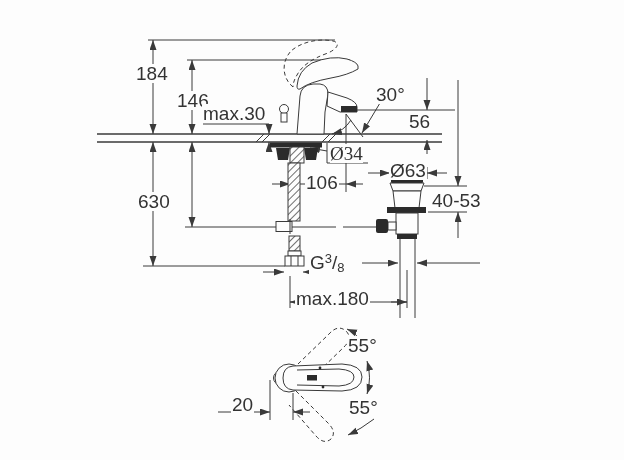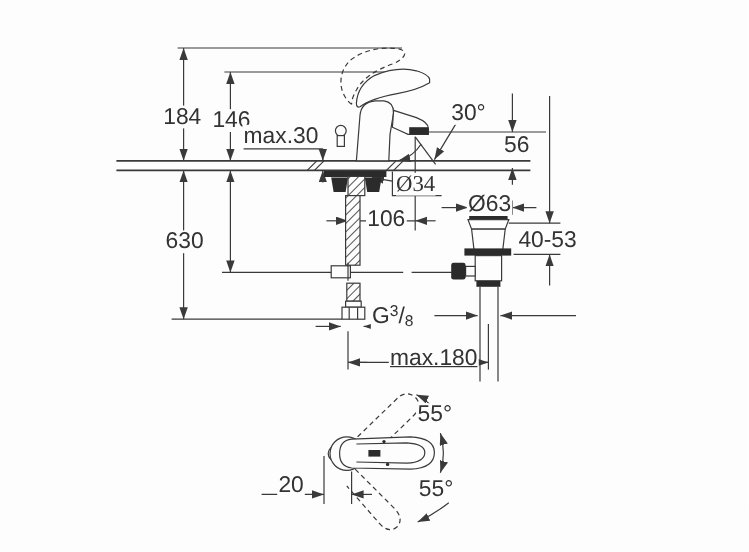--- a/index.html
+++ b/index.html
@@ -153,28 +153,28 @@
         <circle cx="289" cy="378" r="14" fill="#fdfdfd"></circle>
         <path d="M293,366 L342,364 Q362,365 362,377 Q362,390 342,391 L293,390 Q283,389 283,378 Q283,367 293,366 Z" fill="#fdfdfd"></path>
         <path d="M297,370 L339,369 Q354,370 354,377 Q354,385 339,386 L297,385"></path>
         <rect x="307" y="375" width="10" height="5.5" fill="#2b2b2b" stroke="none"></rect>
         <circle cx="320" cy="368" r="1.4" fill="#2b2b2b" stroke="none"></circle>
         <circle cx="323" cy="387" r="1.4" fill="#2b2b2b" stroke="none"></circle>
       </g>
     </g>
   </svg>
 
-  <div class="lbl" style="left:135px;top:88px;">184</div>
+  <div class="lbl" style="left:135px;top:64px;">184</div>
   <div class="lbl" style="left:176px;top:91px;">146</div>
   <div class="lbl" style="left:202px;top:104px;">max.30</div>
   <div class="lbl" style="left:375px;top:85px;">30°</div>
-  <div class="lbl" style="left:419px;top:112px;">56</div>
+  <div class="lbl" style="left:408px;top:112px;">56</div>
   <div class="lbl small-pad" style="left:330px;top:144px;">Ø34</div>
   <div class="lbl" style="left:305px;top:173px;">106</div>
   <div class="lbl" style="left:389px;top:161px;">Ø63</div>
   <div class="lbl" style="left:137px;top:192px;">630</div>
   <div class="lbl" style="left:431px;top:191px;">40-53</div>
   <div class="lbl" style="left:309px;top:249px;"><span>G</span><sup class="fr">3</sup><span>/</span><sub class="fr">8</sub></div>
-  <div class="lbl" style="left:324px;top:289px;text-decoration:underline;">max.180</div>
+  <div class="lbl" style="left:295px;top:289px;">max.180</div>
   <div class="lbl" style="left:347px;top:336px;">55°</div>
   <div class="lbl" style="left:348px;top:398px;">55°</div>
   <div class="lbl" style="left:231px;top:395px;">20</div>
 </div>
 
 </body></html>

